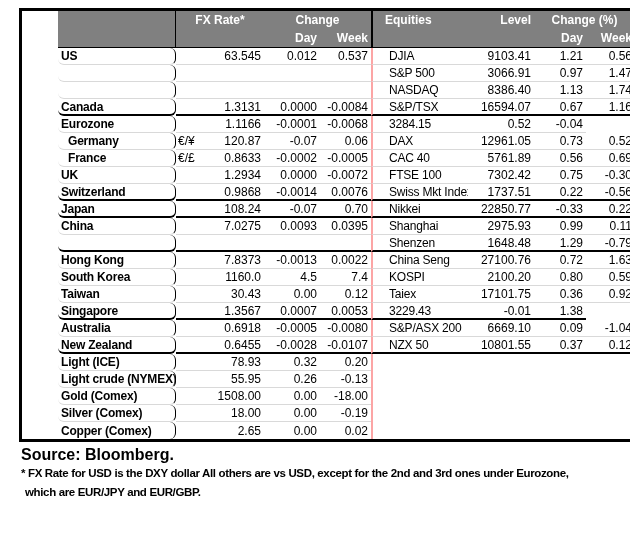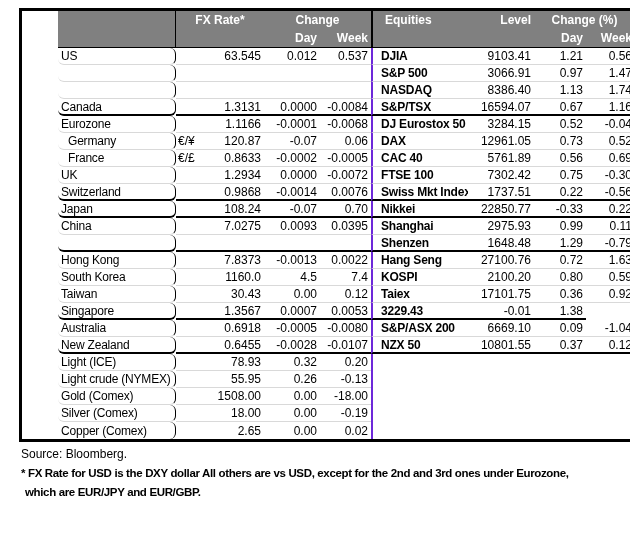--- a/index.html
+++ b/index.html
@@ -7,26 +7,26 @@
   .page{position:relative;width:630px;height:537px;background:#fff;overflow:hidden;}
   .fin-table{position:absolute;left:19px;top:8px;border:3px solid #000;background:#fff;}
   .hrow,.trow{display:flex;align-items:center;margin-left:36px;}
   .hrow{height:18px;background:#808080;color:#fff;font-weight:bold;font-size:12px;}
   .hrow2{border-bottom:1px solid #000;}
   .trow{height:17px;font-size:12px;color:#000;}
   .cell,.hcell{box-sizing:border-box;height:100%;display:flex;align-items:center;
     white-space:nowrap;overflow:hidden;padding:0 3px;}
   .hcell{background:#808080;}
   
-  .trow .cell:nth-child(1){width:118px;border-right:1px solid #000;font-weight:normal;letter-spacing:-0.2px;border-radius:6px;}
+  .trow .cell:nth-child(1){width:118px;border-right:1px solid #000;font-weight:bold;letter-spacing:-0.2px;border-radius:6px;}
   .trow .cell:nth-child(2){width:28px;padding:0 1px 0 2px;}
   .trow .cell:nth-child(3){width:60px;justify-content:flex-end;}
   .trow .cell:nth-child(4){width:56px;justify-content:flex-end;}
   .trow .cell:nth-child(5){width:51px;justify-content:flex-end;}
-  .trow .cell:nth-child(6){width:97px;border-left:2px solid #6d28d9;font-weight:bold;letter-spacing:-0.2px;padding-left:8px;}
+  .trow .cell:nth-child(6){width:97px;border-left:2px solid #fca5a5;font-weight:normal;letter-spacing:-0.2px;padding-left:16px;}
   .trow .cell:nth-child(7){width:66px;justify-content:flex-end;}
   .trow .cell:nth-child(8){width:52px;justify-content:flex-end;}
   .trow .cell:nth-child(9){width:49px;justify-content:flex-end;}
   .cell{border-bottom:1px solid #d9d9d9;}
   .trow.sec .cell{border-bottom:2px solid #000;}
   .cell.nb{border-bottom:none;}
   .trow.last .cell{border-bottom:none;}
   .cell.ind{padding-left:10px;}
   
   .hc-blank1{width:118px;border-right:1px solid #000;}
@@ -35,21 +35,21 @@
   .hc-eq{width:97px;border-left:2px solid #000;padding-left:12px;}
   .hc-level{width:66px;justify-content:flex-end;}
   .hc-chpct{width:101px;justify-content:center;padding:0;}
   .hc-sp88{width:88px;}
   .hc-day1{width:56px;justify-content:flex-end;}
   .hc-week1{width:51px;justify-content:flex-end;}
   .hc-lvlblank{width:66px;}
   .hc-day2{width:52px;justify-content:flex-end;}
   .hc-week2{width:49px;justify-content:flex-end;}
   .footer{position:absolute;left:21px;top:445px;color:#000;}
-  .src{font-size:12px;font-weight:normal;line-height:19px;}
+  .src{font-size:16px;font-weight:bold;line-height:19px;}
   .note{font-size:11.5px;font-weight:bold;letter-spacing:-0.35px;line-height:19px;white-space:nowrap;}
   .note2{padding-left:4px;}
 </style>
 </head>
 <body>
 
 <div class="page">
   <div class="fin-table">
     <div class="hrow">
       <div class="hcell hc-blank1"></div>
@@ -113,21 +113,20 @@
           <div class="cell">16594.07</div>
           <div class="cell">0.67</div>
           <div class="cell">1.16</div>
         </div>
         <div class="trow">
           <div class="cell">Eurozone</div>
           <div class="cell"></div>
           <div class="cell">1.1166</div>
           <div class="cell">-0.0001</div>
           <div class="cell">-0.0068</div>
-          <div class="cell">DJ Eurostox 50</div>
           <div class="cell">3284.15</div>
           <div class="cell">0.52</div>
           <div class="cell">-0.04</div>
         </div>
         <div class="trow">
           <div class="cell ind">Germany</div>
           <div class="cell">€/¥</div>
           <div class="cell">120.87</div>
           <div class="cell">-0.07</div>
           <div class="cell">0.06</div>
@@ -201,21 +200,21 @@
           <div class="cell">1648.48</div>
           <div class="cell">1.29</div>
           <div class="cell">-0.79</div>
         </div>
         <div class="trow">
           <div class="cell">Hong Kong</div>
           <div class="cell"></div>
           <div class="cell">7.8373</div>
           <div class="cell">-0.0013</div>
           <div class="cell">0.0022</div>
-          <div class="cell">Hang Seng</div>
+          <div class="cell">China Seng</div>
           <div class="cell">27100.76</div>
           <div class="cell">0.72</div>
           <div class="cell">1.63</div>
         </div>
         <div class="trow">
           <div class="cell">South Korea</div>
           <div class="cell"></div>
           <div class="cell">1160.0</div>
           <div class="cell">4.5</div>
           <div class="cell">7.4</div>

